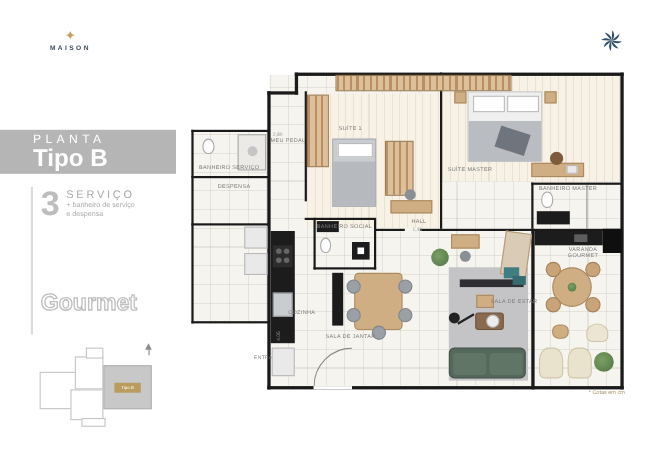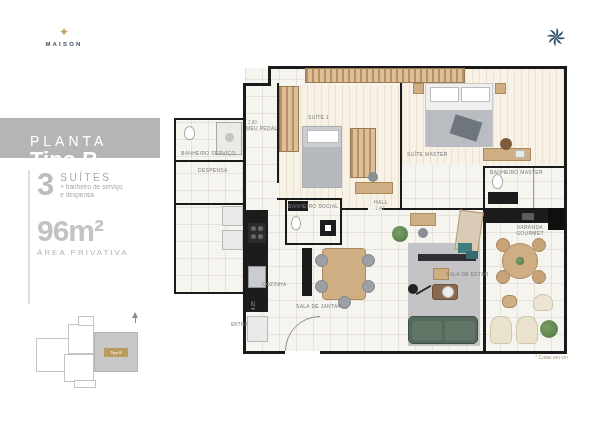--- a/index.html
+++ b/index.html
@@ -11,21 +11,21 @@
   .brand .star{color:#c3a05c;font-size:12px;line-height:12px;display:block;}
   .brand .maison{display:block;font-size:6px;letter-spacing:2.2px;color:#3d4c5e;margin-top:3px;font-weight:bold;}
   .brand .script{display:block;font-family:"DejaVu Serif", serif;font-style:italic;
                  font-size:17px;color:#c3a05c;line-height:15px;margin-top:0px;}
 
   
   .devlogo{position:absolute;left:543px;top:24px;width:26px;height:26px;}
 
   
   .band{position:absolute;left:0;top:118px;width:160px;height:40px;background:#b5b5b5;color:#fff;padding-left:30px;box-sizing:border-box;}
-  .band .kicker{display:block;font-size:14px;letter-spacing:4px;margin-top:15px;}
+  .band .kicker{display:block;font-size:11px;letter-spacing:4px;margin-top:3px;}
   .band .title{display:block;font-size:22px;font-weight:bold;line-height:22px;}
 
   .vrule{position:absolute;left:28px;top:170px;width:2px;height:134px;background:#dcdcdc;}
 
   .spec-suites{position:absolute;left:37px;top:170px;display:flex;align-items:flex-start;}
   .spec-suites .count{font-size:31px;font-weight:bold;color:#bdbdbd;line-height:30px;}
   .spec-suites .txt{margin-left:6px;margin-top:2px;}
   .spec-suites .lbl{font-size:10px;letter-spacing:2.5px;color:#a9a9a9;display:block;}
   .spec-suites .note{font-size:6.5px;color:#a9a9a9;display:block;line-height:8px;}
 
@@ -95,32 +95,29 @@
   <div class="band">
     <span class="kicker">PLANTA</span>
     <span class="title">Tipo B</span>
   </div>
 
   <div class="vrule"></div>
 
   <div class="spec-suites">
     <span class="count">3</span>
     <span class="txt">
-      <span class="lbl">SUÍTES</span>
+      <span class="lbl">SERVIÇO</span>
       <span class="note">+ banheiro de serviço</span>
       <span class="note">e despensa</span>
     </span>
   </div>
 
-  <div class="spec-area">
-    <span class="val">96m²</span>
-    <span class="lbl">ÁREA PRIVATIVA</span>
-  </div>
 
   <div class="feature">
+    <div>Gourmet</div>
   </div>
 
   <div class="keyplan">
     <div class="kp" style="left:8px;top:28px;width:34px;height:34px;"></div>
     <div class="kp" style="left:40px;top:14px;width:26px;height:30px;"></div>
     <div class="kp" style="left:36px;top:44px;width:30px;height:28px;"></div>
     <div class="kp" style="left:50px;top:6px;width:16px;height:10px;"></div>
     <div class="kp" style="left:46px;top:70px;width:22px;height:8px;"></div>
     <div class="kp hl" style="left:66px;top:22px;width:44px;height:40px;"></div>
     <div class="kp-label" style="left:76px;top:38px;width:24px;height:9px;">Tipo B</div>

